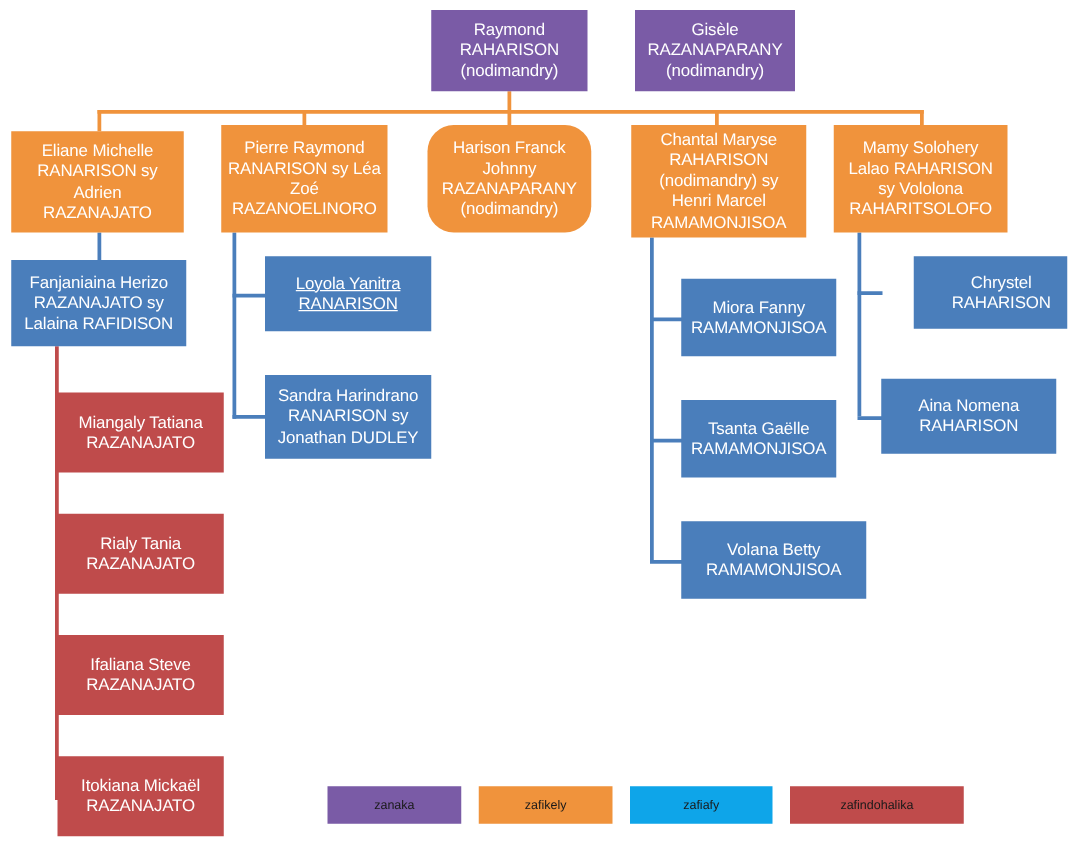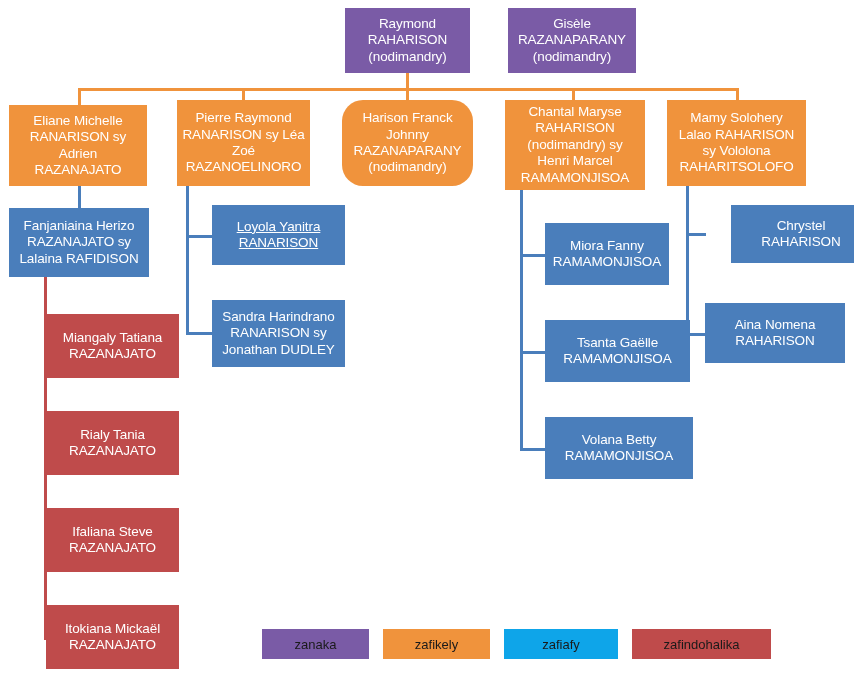--- a/index.html
+++ b/index.html
@@ -51,21 +51,21 @@
   .conn.red    { background: #bf4b4b; }
 
   
   .legend-item {
     position: absolute;
     box-sizing: border-box;
     display: flex;
     align-items: center;
     justify-content: center;
     color: #1a1a1a;
-    font-size: 13px;
+    font-size: 10px;
     height: 30px;
     z-index: 5;
   }
   .legend-item.purple { background: #7a5ba6; }
   .legend-item.orange { background: #f0933c; }
   .legend-item.blue   { background: #0ea5e9; }
   .legend-item.red    { background: #bf4b4b; }
 </style>
 </head>
 <body>
@@ -156,21 +156,21 @@
   </div>
   <div class="node blue" style="left:212px; top:300px; width:133px; height:67px;">
     <span class="txt">Sandra Harindrano
 RANARISON sy
 Jonathan DUDLEY</span>
   </div>
   <div class="node blue" style="left:545px; top:223px; width:124px; height:62px;">
     <span class="txt">Miora Fanny
 RAMAMONJISOA</span>
   </div>
-  <div class="node blue" style="left:545px; top:320px; width:145px; height:62px;">
+  <div class="node blue" style="left:545px; top:320px; width:124px; height:62px;">
     <span class="txt">Tsanta Gaëlle
 RAMAMONJISOA</span>
   </div>
   <div class="node blue" style="left:545px; top:417px; width:148px; height:62px;">
     <span class="txt">Volana Betty
 RAMAMONJISOA</span>
   </div>
   <div class="node blue" style="left:731px; top:205px; width:140px; height:58px;">
     <span class="txt">Chrystel RAHARISON</span>
   </div>

